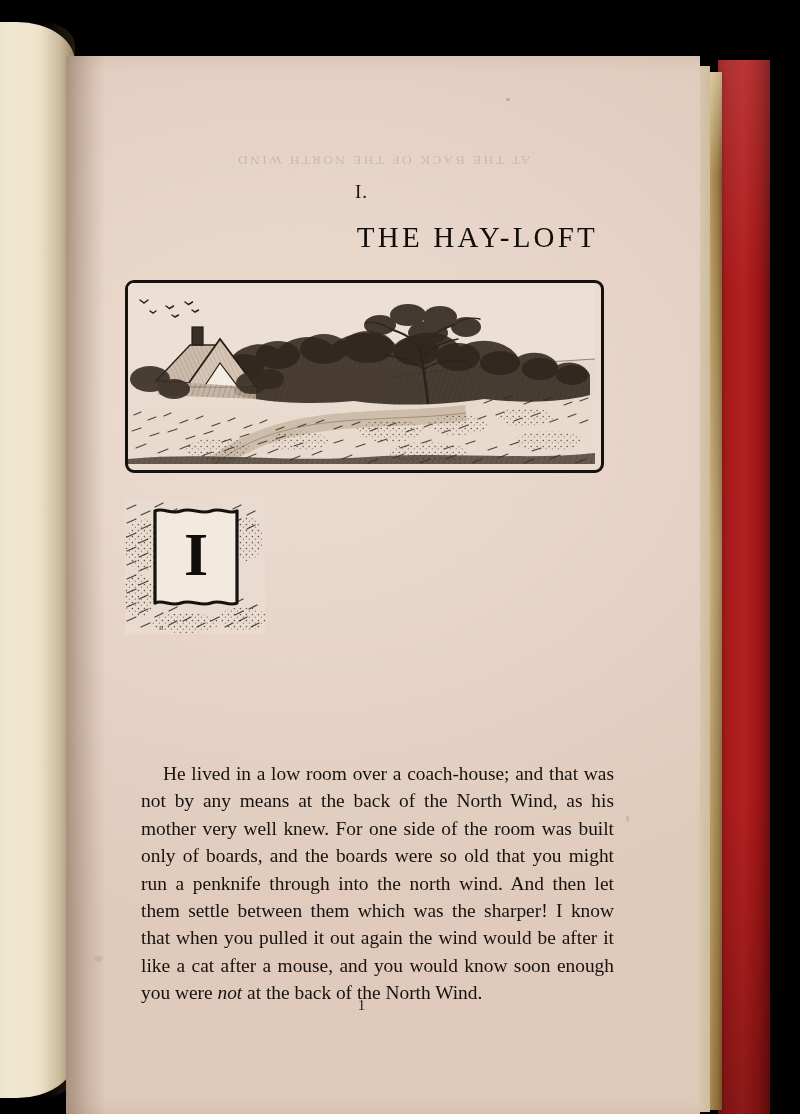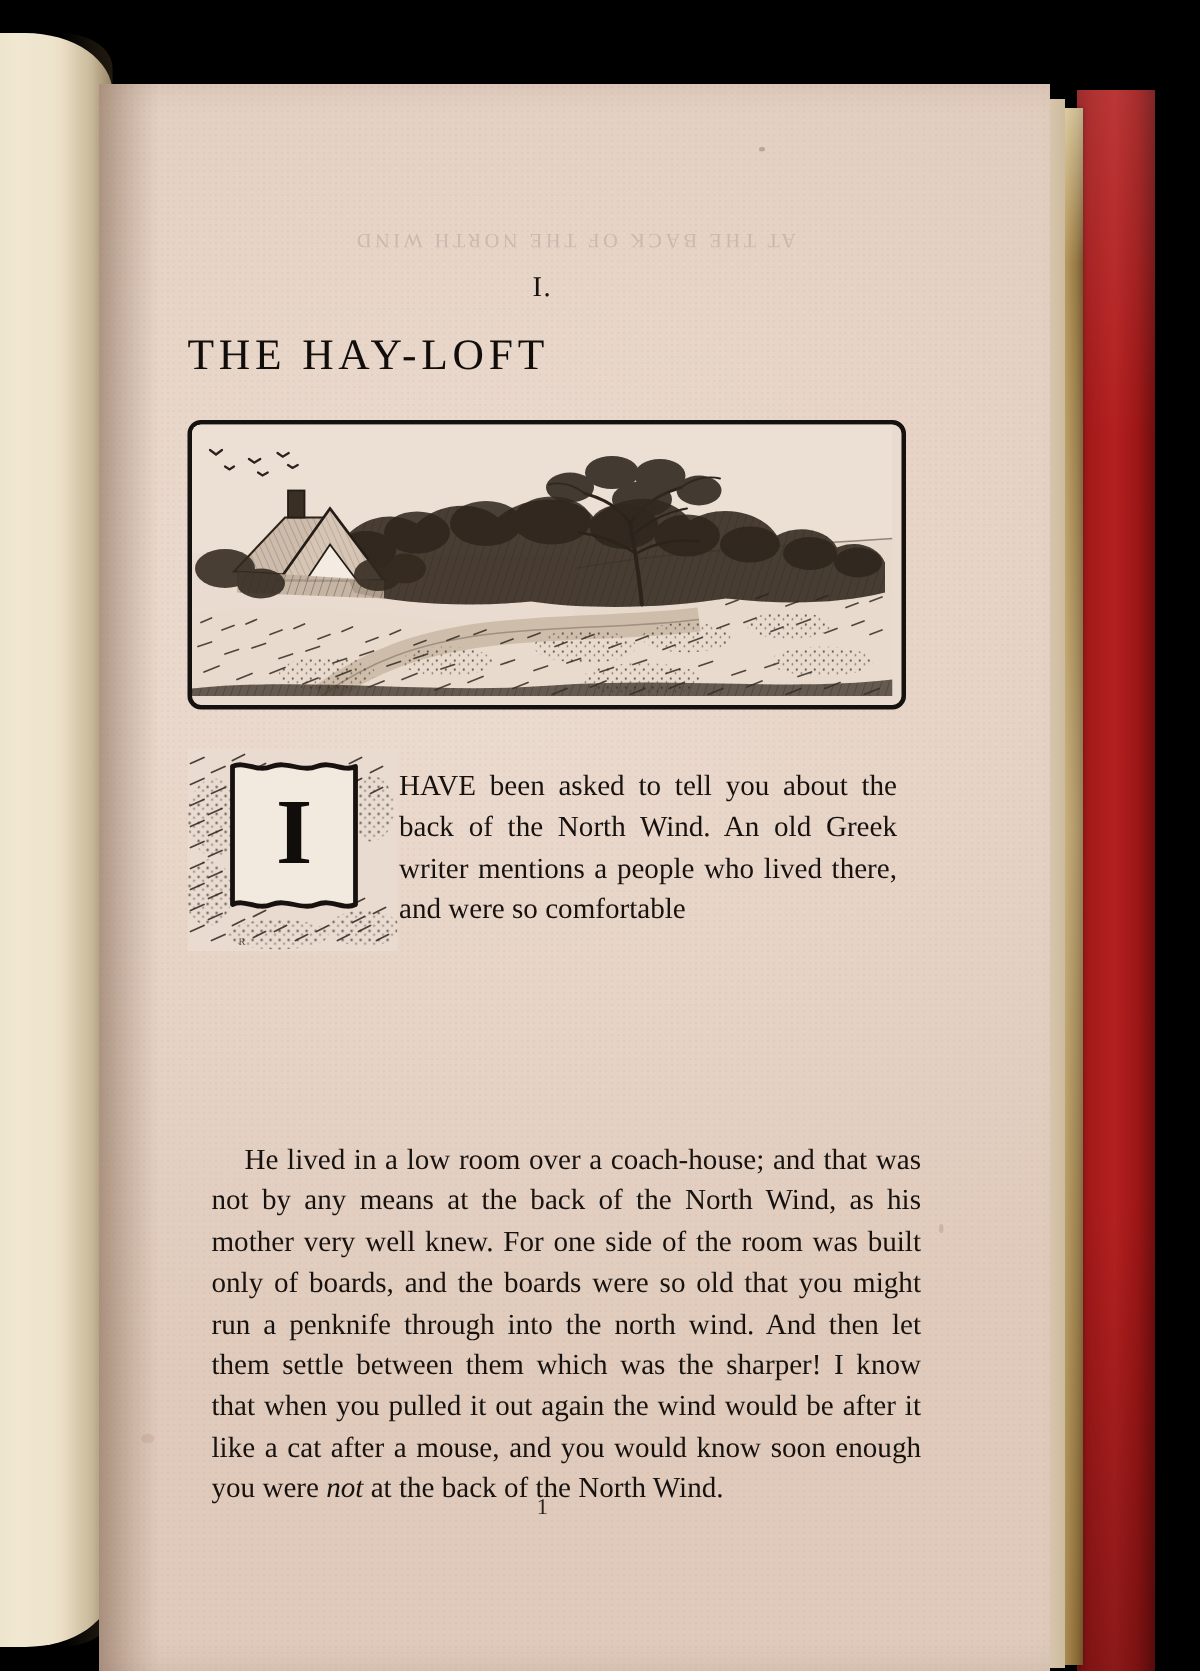--- a/index.html
+++ b/index.html
@@ -158,21 +158,21 @@
 
   .chap-num {
     text-align: center;
     font-size: 19px;
     letter-spacing: 1px;
     color: #17120f;
     margin-top: 126px;
     line-height: 1;
   }
   .chap-title {
-    text-align: left;
+    text-align: right;
     font-size: 29px;
     letter-spacing: 3.2px;
     color: #110d0b;
     margin-top: 22px;
     line-height: 1;
     white-space: nowrap;
   }
 
   
   .illus-frame {
@@ -433,21 +433,20 @@
             <path d="M0 176 C80 168, 160 180, 240 174 C320 168, 400 178, 467 170 L467 181 L0 181 Z" fill="url(#hatchA)" opacity="0.5"></path>
           </g>
         </svg>
       </div>
     </div>
 
     <div class="body-col">
 
       <div class="first-para">
         <div class="runaround"></div>
-        <p class="para">HAVE been asked to tell you about the back of the North Wind. An old Greek writer mentions a people who lived there, and were so comfortable</p>
       </div>
 
       <div class="second-para">
         <p class="para para-indented"><span>He lived in a low room over a coach-house; and that was not by any means at the back of the North Wind, as his mother very well knew.  For one side of the room was built only of boards, and the boards were so old that you might run a penknife through into the north wind.  And then let them settle between them which was the sharper!  I know that when you pulled it out again the wind would be after it like a cat after a mouse, and you would know soon enough you were </span><em class="ital">not</em><span> at the back of the North Wind.</span></p>
       </div>
 
       <div class="folio">1</div>
     </div>
 
     <div class="dropcap-wrap">

